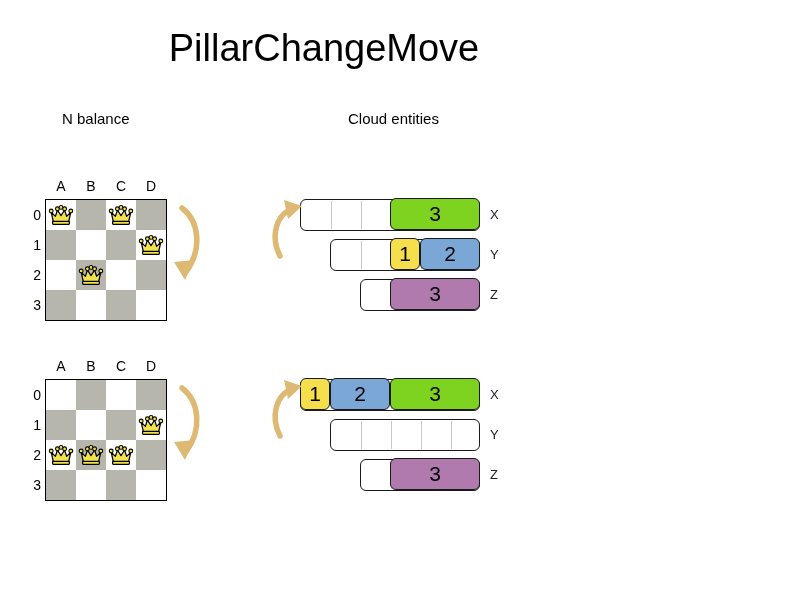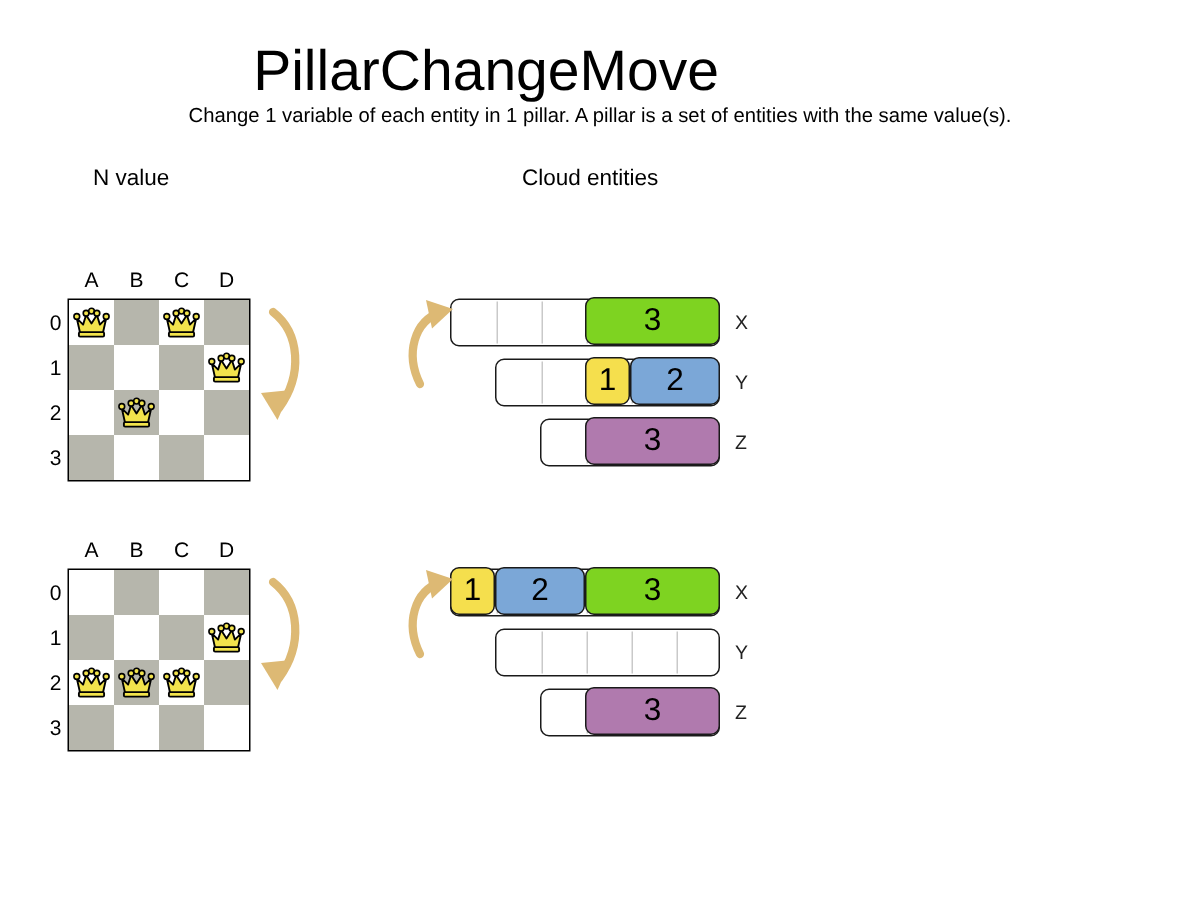--- a/index.html
+++ b/index.html
@@ -140,23 +140,22 @@
   #arrow-board-bottom { left: 168px; top: 376px; }
   #arrow-cloud-top    { left: 268px; top: 196px; }
   #arrow-cloud-bottom { left: 268px; top: 376px; }
 </style>
 </head>
 <body>
 
 <div id="stage">
 
   <div class="title">PillarChangeMove</div>
-  <div class="subtitle">Change 1 variable of each entity in 1 pillar. A pillar is a set of entities with the same value(s).</div>
-
-  <div class="section-caption" id="caption-nqueens">N value</div>
+
+  <div class="section-caption" id="caption-nqueens">N balance</div>
   <div class="section-caption" id="caption-cloud">Cloud entities</div>
 
   <div class="board-wrap" id="board-top">
       <div class="board">
         <div class="col-label" style="left: 0px;">A</div>
         <div class="col-label" style="left: 30px;">B</div>
         <div class="col-label" style="left: 60px;">C</div>
         <div class="col-label" style="left: 90px;">D</div>
         <div class="row-label" style="top: 7px;">0</div>
         <div class="row-label" style="top: 37px;">1</div>

